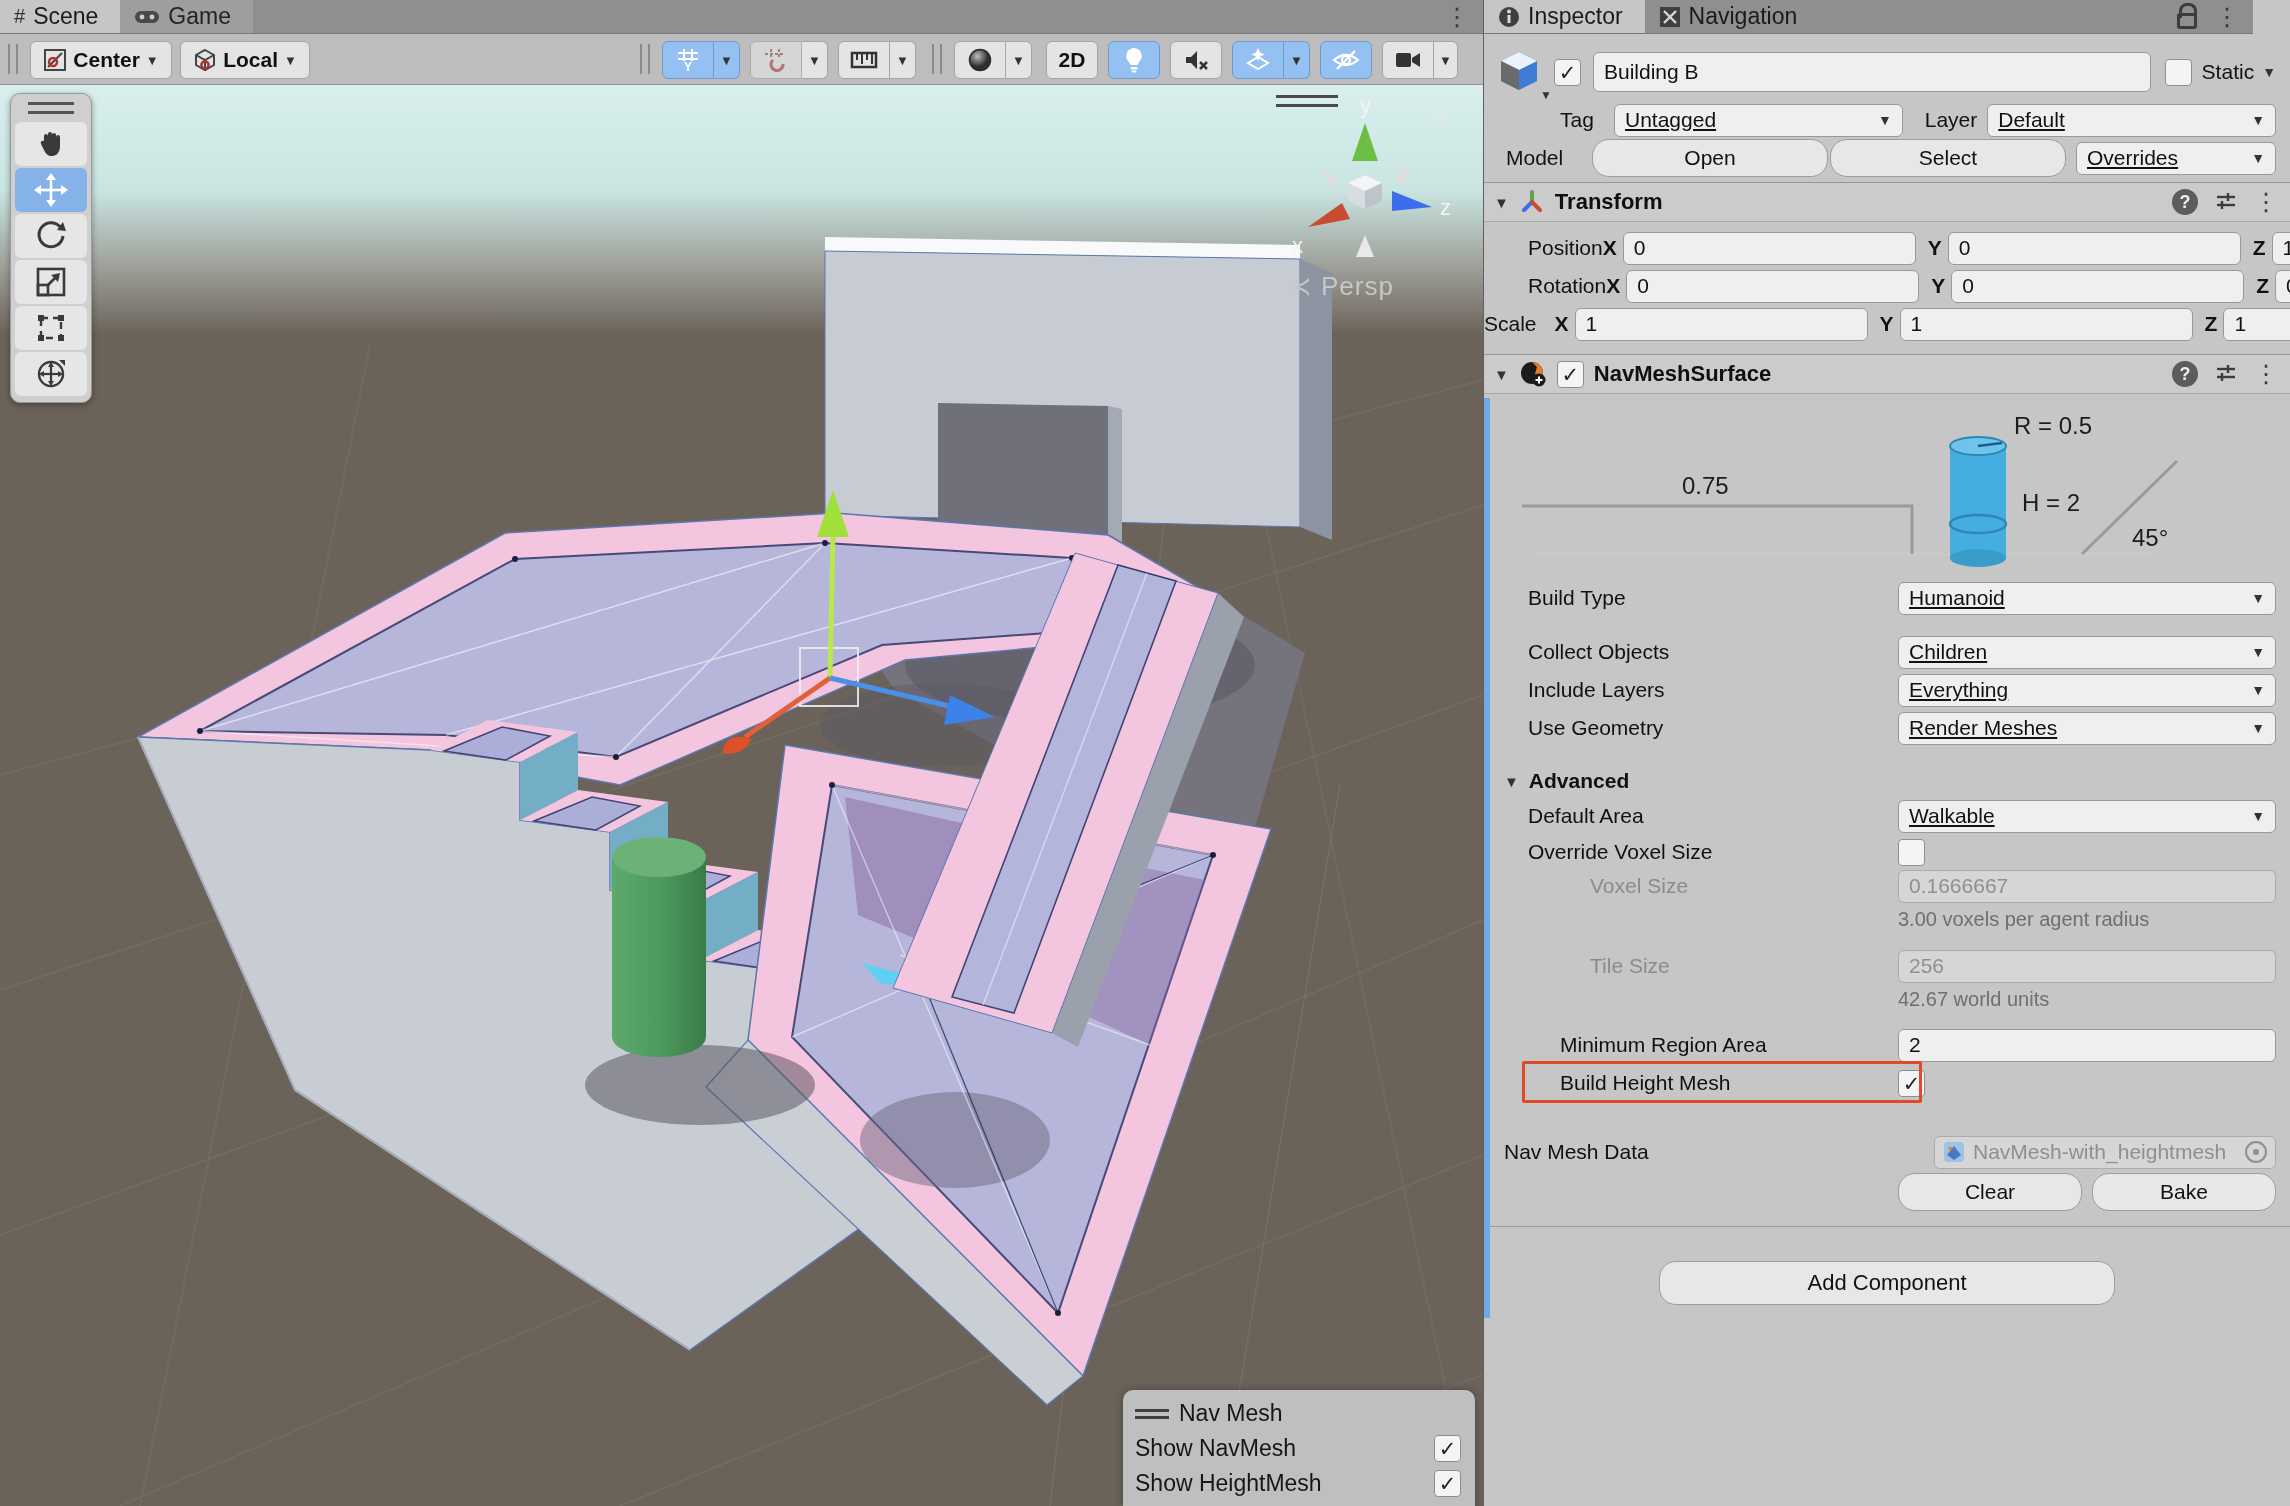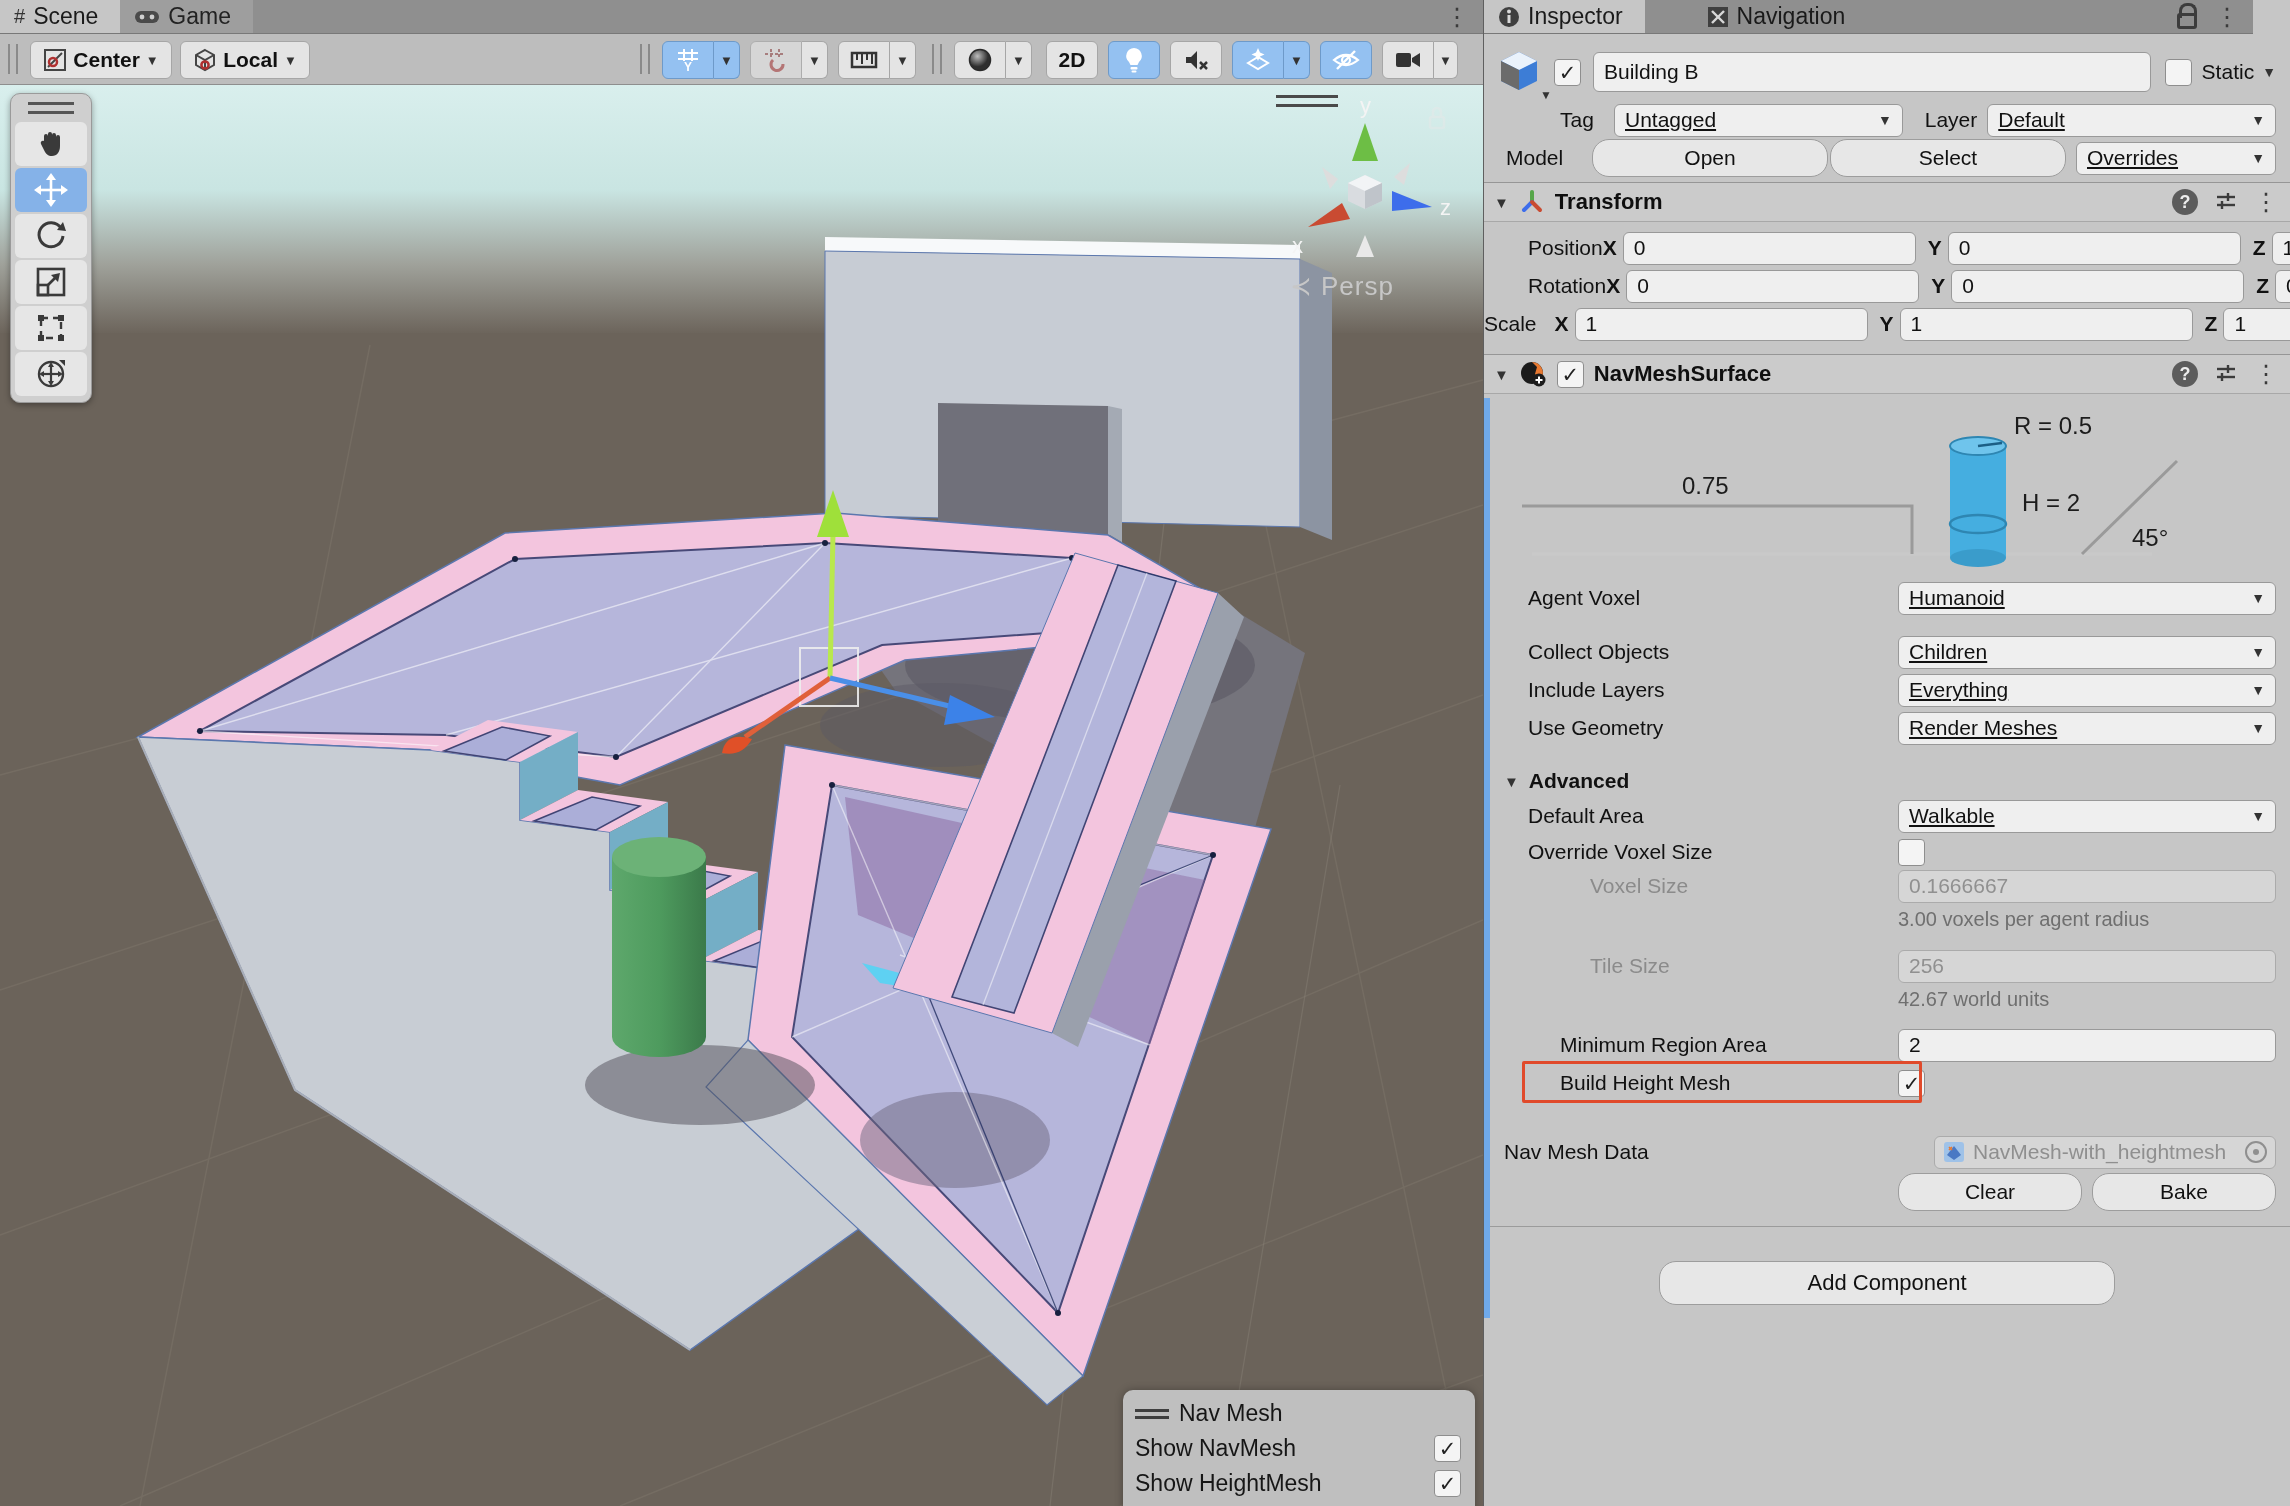--- a/index.html
+++ b/index.html
@@ -2,21 +2,21 @@
 <html><head>
 <meta charset="utf-8">
 <style>
   * { margin:0; padding:0; box-sizing:border-box; }
   html,body { width:2290px; height:1506px; font-family:"Liberation Sans", sans-serif; background:#4a4a4a; overflow:hidden; }
   #app { position:relative; width:2290px; height:1506px; background:#C6C6C6; }
 
   
   .tabstrip { position:absolute; top:0; height:34px; background:#8F8F8F; display:flex; align-items:stretch; border-bottom:1px solid #787878; }
   #scene-tabstrip { left:0; width:1483px; }
-  #inspector-tabstrip { left:1484px; width:769px;gap:48px; }
+  #inspector-tabstrip { left:1484px; width:769px; }
   .tab { display:flex; align-items:center; gap:8px; padding:0 22px 0 14px; font-size:23px; color:#1a1a1a; }
   .tab.active { background:#C6C6C6; }
   .tab.inactive { background:#9E9E9E; color:#222; }
   .tab .ticon { font-size:20px; color:#333; }
   .strip-right { margin-left:auto; display:flex; align-items:center; gap:18px; padding-right:14px; color:#3c3c3c; }
   .kebab { font-size:24px; color:#3a3a3a; letter-spacing:0; line-height:1; }
 
   
   #scene-toolbar { position:absolute; left:0; top:34px; width:1483px; height:51px; background:#BDBDBD; border-bottom:1px solid #8e8e8e; }
   .grip { position:absolute; top:10px; width:10px; height:30px; border-left:2px solid #8a8a8a; border-right:2px solid #8a8a8a; }
@@ -687,21 +687,21 @@
       <rect x="458" y="40" width="56" height="112" fill="#45AEE0"></rect>
       <ellipse cx="486" cy="152" rx="28" ry="9" fill="#3A9CCB"></ellipse>
       <ellipse cx="486" cy="118" rx="28" ry="9" fill="none" stroke="#2E86B2" stroke-width="2.5"></ellipse>
       <ellipse cx="486" cy="40" rx="28" ry="9" fill="#6FC4EC" stroke="#2E86B2" stroke-width="2"></ellipse>
       <line x1="486" y1="40" x2="510" y2="37" stroke="#1c5f86" stroke-width="2.5"></line>
       <text x="522" y="28" font-size="24" fill="#1c1c1c" font-family="Liberation Sans">R = 0.5</text>
       <text x="530" y="105" font-size="24" fill="#1c1c1c" font-family="Liberation Sans">H = 2</text>
     </svg>
 
     <div class="irow">
-      <span class="lbl ind1">Agent Voxel</span>
+      <span class="lbl ind1">Build Type</span>
       <div class="fieldcol">
           <div class="dd">
             <span class="ddtext">Humanoid</span>
             <span class="caret">▼</span>
           </div>
         </div>
     </div>
     <div style="height:14px"></div>
     <div class="irow">
       <span class="lbl ind1">Collect Objects</span>

